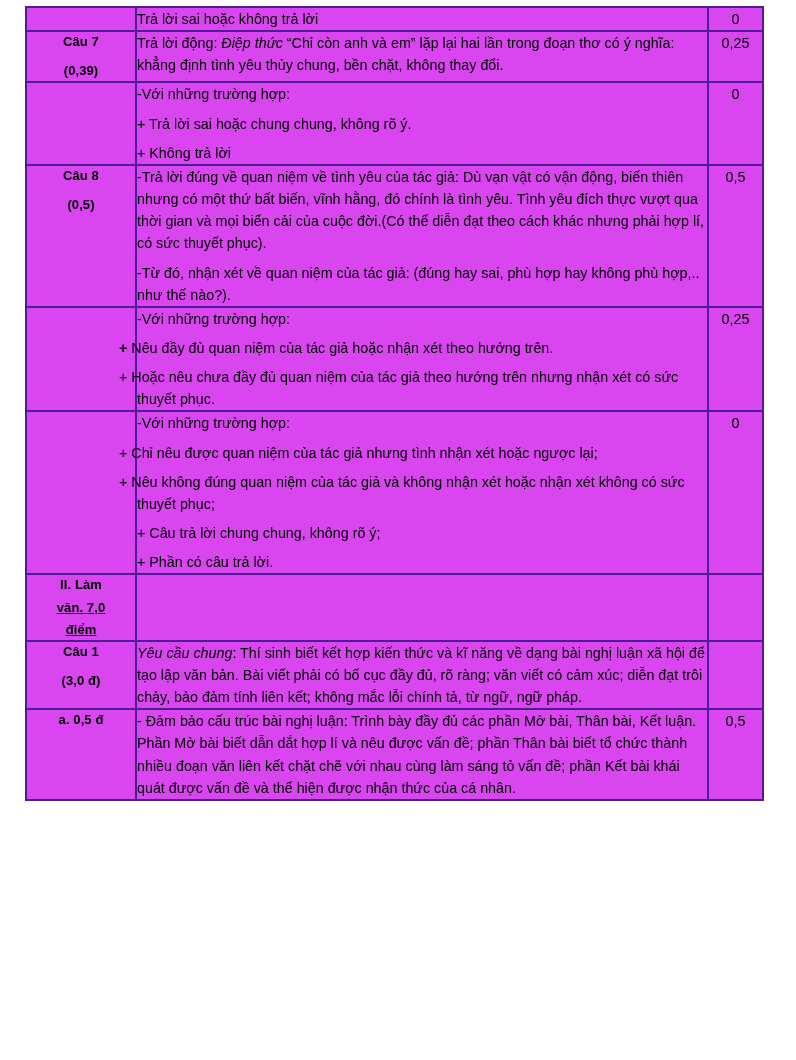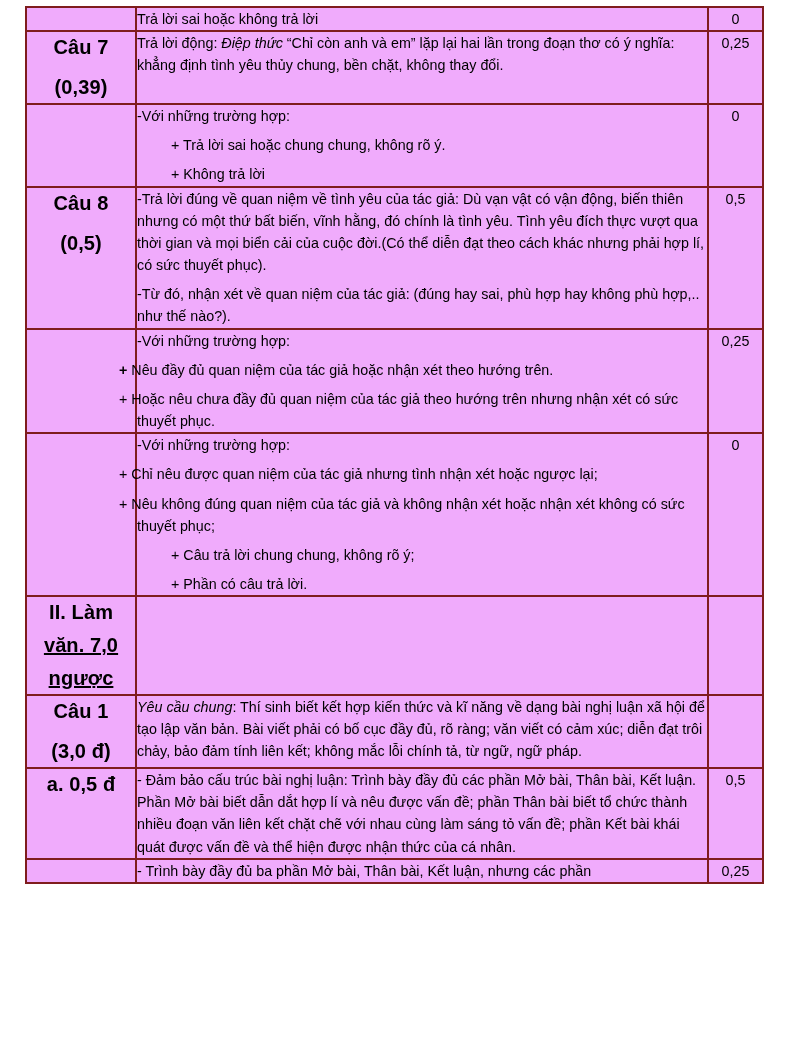--- a/index.html
+++ b/index.html
@@ -25,35 +25,35 @@
   }
 
   table.grading-table {
     width: 737px;
     border-collapse: collapse;
     table-layout: fixed;
     margin: 0;
   }
 
   table.grading-table td {
-    border: 2px solid #7f1d1d;
+    border: 2px solid #4c1d95;
     vertical-align: top;
     padding: 0;
-    background: #f0abfc;
+    background: #d946ef;
   }
 
   
   col.col-label { width: 110px; }
   col.col-body  { width: 572px; }
   col.col-score { width: 55px; }
 
   .cell-label {
     text-align: center;
     font-weight: bold;
-    font-size: 20px;
+    font-size: 13px;
     line-height: 1.55;
     padding: 8px 2px 6px 2px;
     letter-spacing: 0.1px;
   }
   .cell-label .lab-line { display: block; }
   .cell-label .lab-line + .lab-line { margin-top: 9px; }
 
   .cell-label.tight .lab-line + .lab-line { margin-top: 2px; text-decoration: underline; }
 
   .cell-body {
@@ -67,22 +67,20 @@
     text-align: center;
     font-size: 14.3px;
     line-height: 1.55;
     padding: 7px 2px 6px 2px;
   }
 
   .para { margin: 0; }
   .para + .para { margin-top: 7px; }
 
   .para.sub {
-    padding-left: 18px;
-    margin-left: 16px;
   }
   .para.sub-hang {
     padding-left: 0;
     text-indent: -18px;
   }
 
   .it { font-style: italic; }
   .bld { font-weight: bold; }
 </style>
 </head>
@@ -150,21 +148,21 @@
             <div class="para sub-hang"><span>+ Nêu không đúng quan niệm của tác giả và không nhận xét hoặc nhận xét không có sức thuyết phục;</span></div>
             <div class="para sub"><span>+ Câu trả lời chung chung, không rõ ý;</span></div>
             <div class="para sub"><span>+ Phần có câu trả lời.</span></div>
           </td>
           <td class="cell-score"><span>0</span></td>
         </tr>
         <tr>
           <td class="cell-label tight">
             <span class="lab-line">II. Làm</span>
             <span class="lab-line">văn.  7,0</span>
-            <span class="lab-line">ngược</span>
+            <span class="lab-line">điểm</span>
           </td>
           <td class="cell-body" style="height: 64px;"></td>
           <td class="cell-score"><span></span></td>
         </tr>
         <tr>
           <td class="cell-label">
             <span class="lab-line">Câu 1</span>
             <span class="lab-line">(3,0 đ)</span>
           </td>
           <td class="cell-body">
@@ -174,22 +172,15 @@
         </tr>
         <tr>
           <td class="cell-label">
             <span class="lab-line">a. 0,5 đ</span>
           </td>
           <td class="cell-body">
             <div class="para"><span>- Đảm bảo cấu trúc bài nghị luận: Trình bày đầy đủ các phần Mở bài, Thân bài, Kết luận. Phần Mở bài biết dẫn dắt hợp lí và nêu được vấn đề; phần Thân bài biết tổ chức thành nhiều đoạn văn liên kết chặt chẽ với nhau cùng làm sáng tỏ vấn đề; phần Kết bài khái quát được vấn đề và thể hiện được nhận thức của cá nhân.</span></div>
           </td>
           <td class="cell-score"><span>0,5</span></td>
         </tr>
-        <tr>
-          <td class="cell-label"></td>
-          <td class="cell-body">
-            <div class="para"><span>- Trình bày đầy đủ ba phần Mở bài, Thân bài, Kết luận, nhưng các phần</span></div>
-          </td>
-          <td class="cell-score"><span>0,25</span></td>
-        </tr>
       </tbody>
   </table>
 </div>
 
 </body></html>

